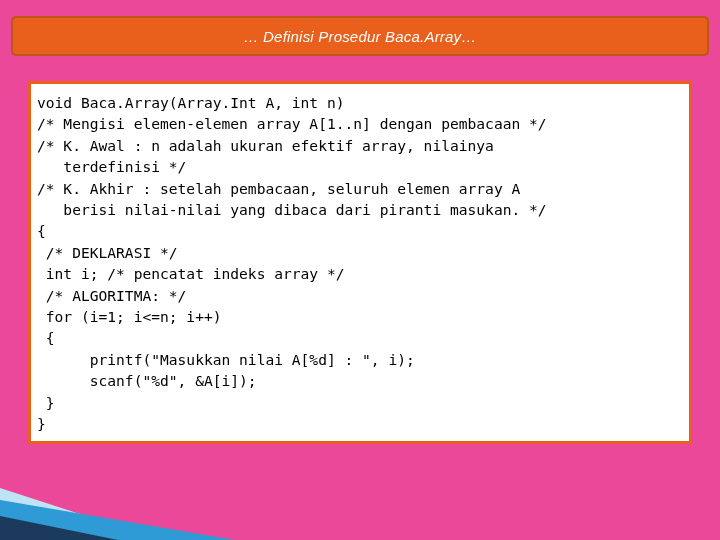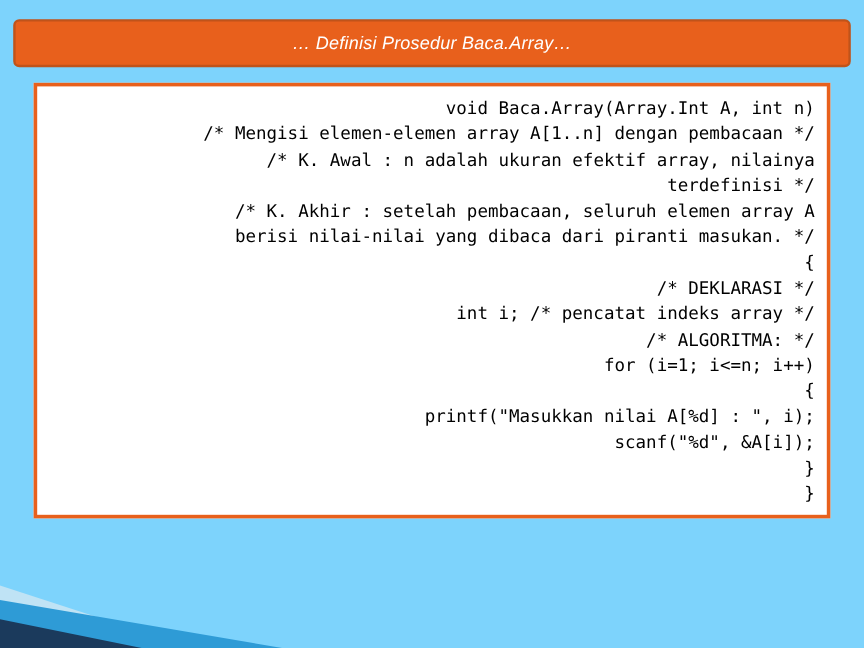--- a/index.html
+++ b/index.html
@@ -13,23 +13,22 @@
     font-family: "Liberation Sans", sans-serif;
     overflow: hidden;
     position: relative;
   }
 
   .slide {
     position: absolute;
     inset: 0;
     width: 720px;
     height: 540px;
-    background: #7dd3fc;
+    background: #ec4899;
     overflow: hidden;
-    text-align: right;
   }
 
   
   .title-bar {
     position: absolute;
     left: 11px;
     top: 16px;
     width: 698px;
     height: 40px;
     background: #E8601C;
@@ -47,21 +46,21 @@
     font-style: italic;
     font-weight: normal;
     letter-spacing: 0.2px;
     white-space: nowrap;
   }
 
   
   .code-box {
     position: absolute;
     left: 28px;
-    top: 69px;
+    top: 81px;
     width: 664px;
     height: 363px;
     background: #ffffff;
     border: 3px solid #E8601C;
     box-sizing: border-box;
     padding: 8px 10px 0 6px;
     overflow: hidden;
   }
   .code-lines {
     font-family: "DejaVu Sans Mono", "Liberation Mono", monospace;

